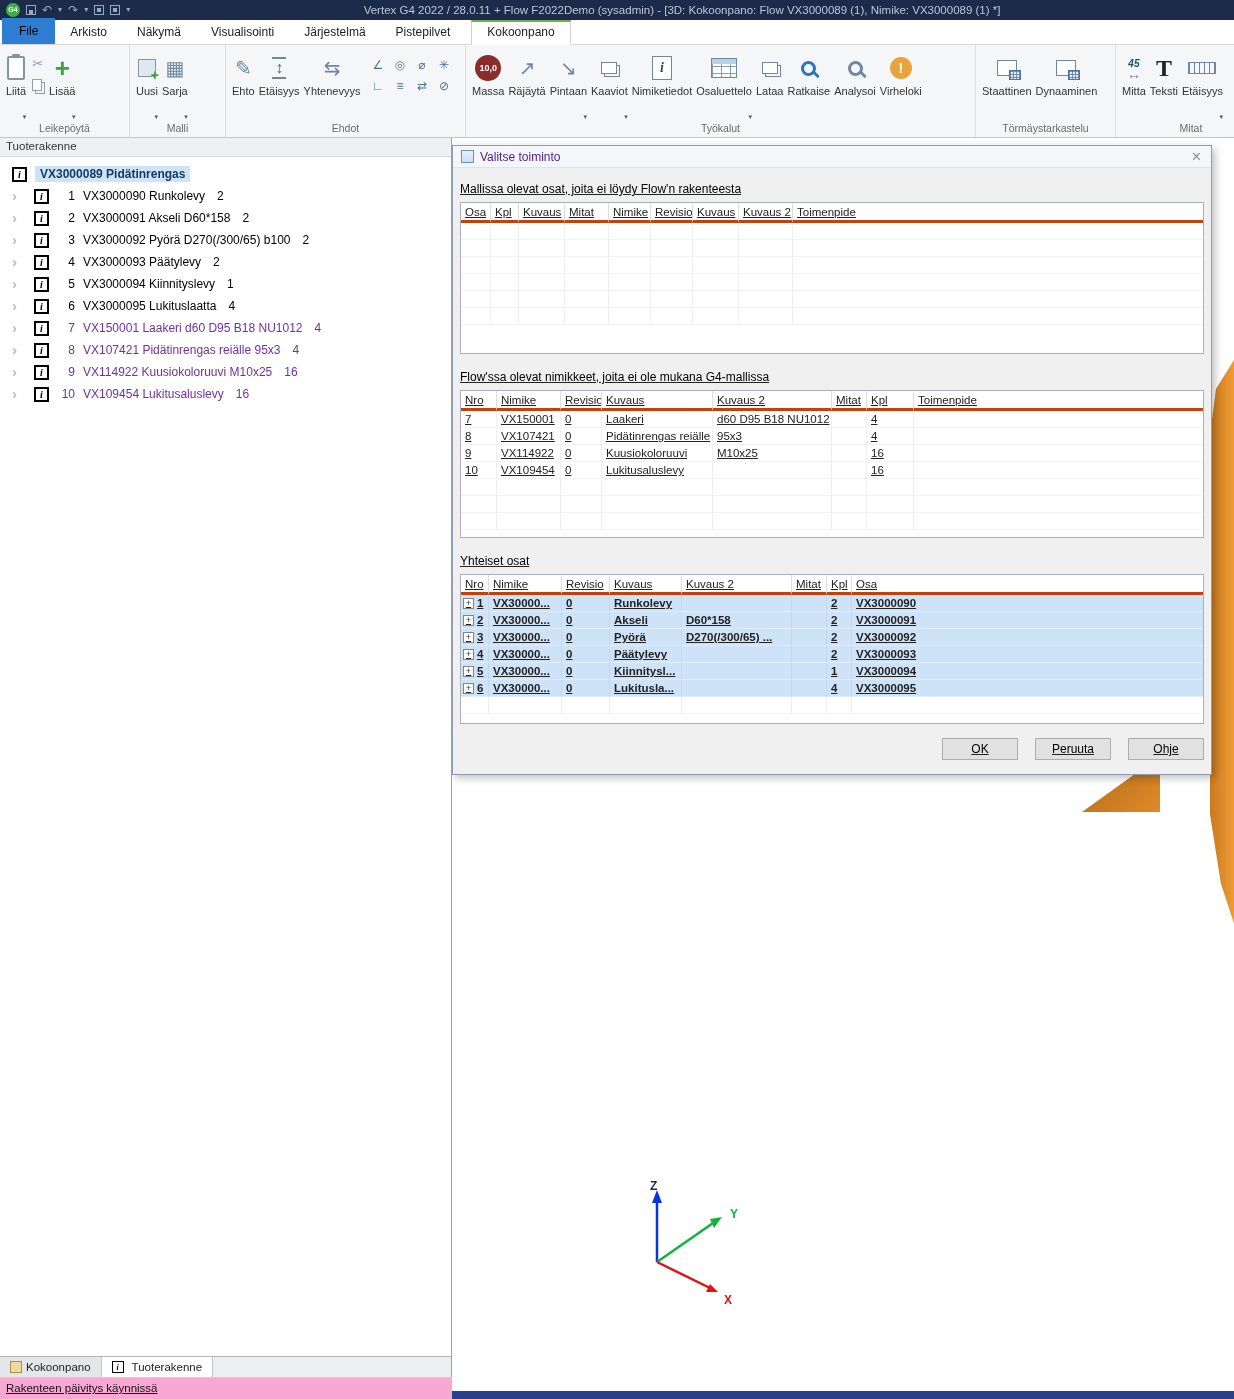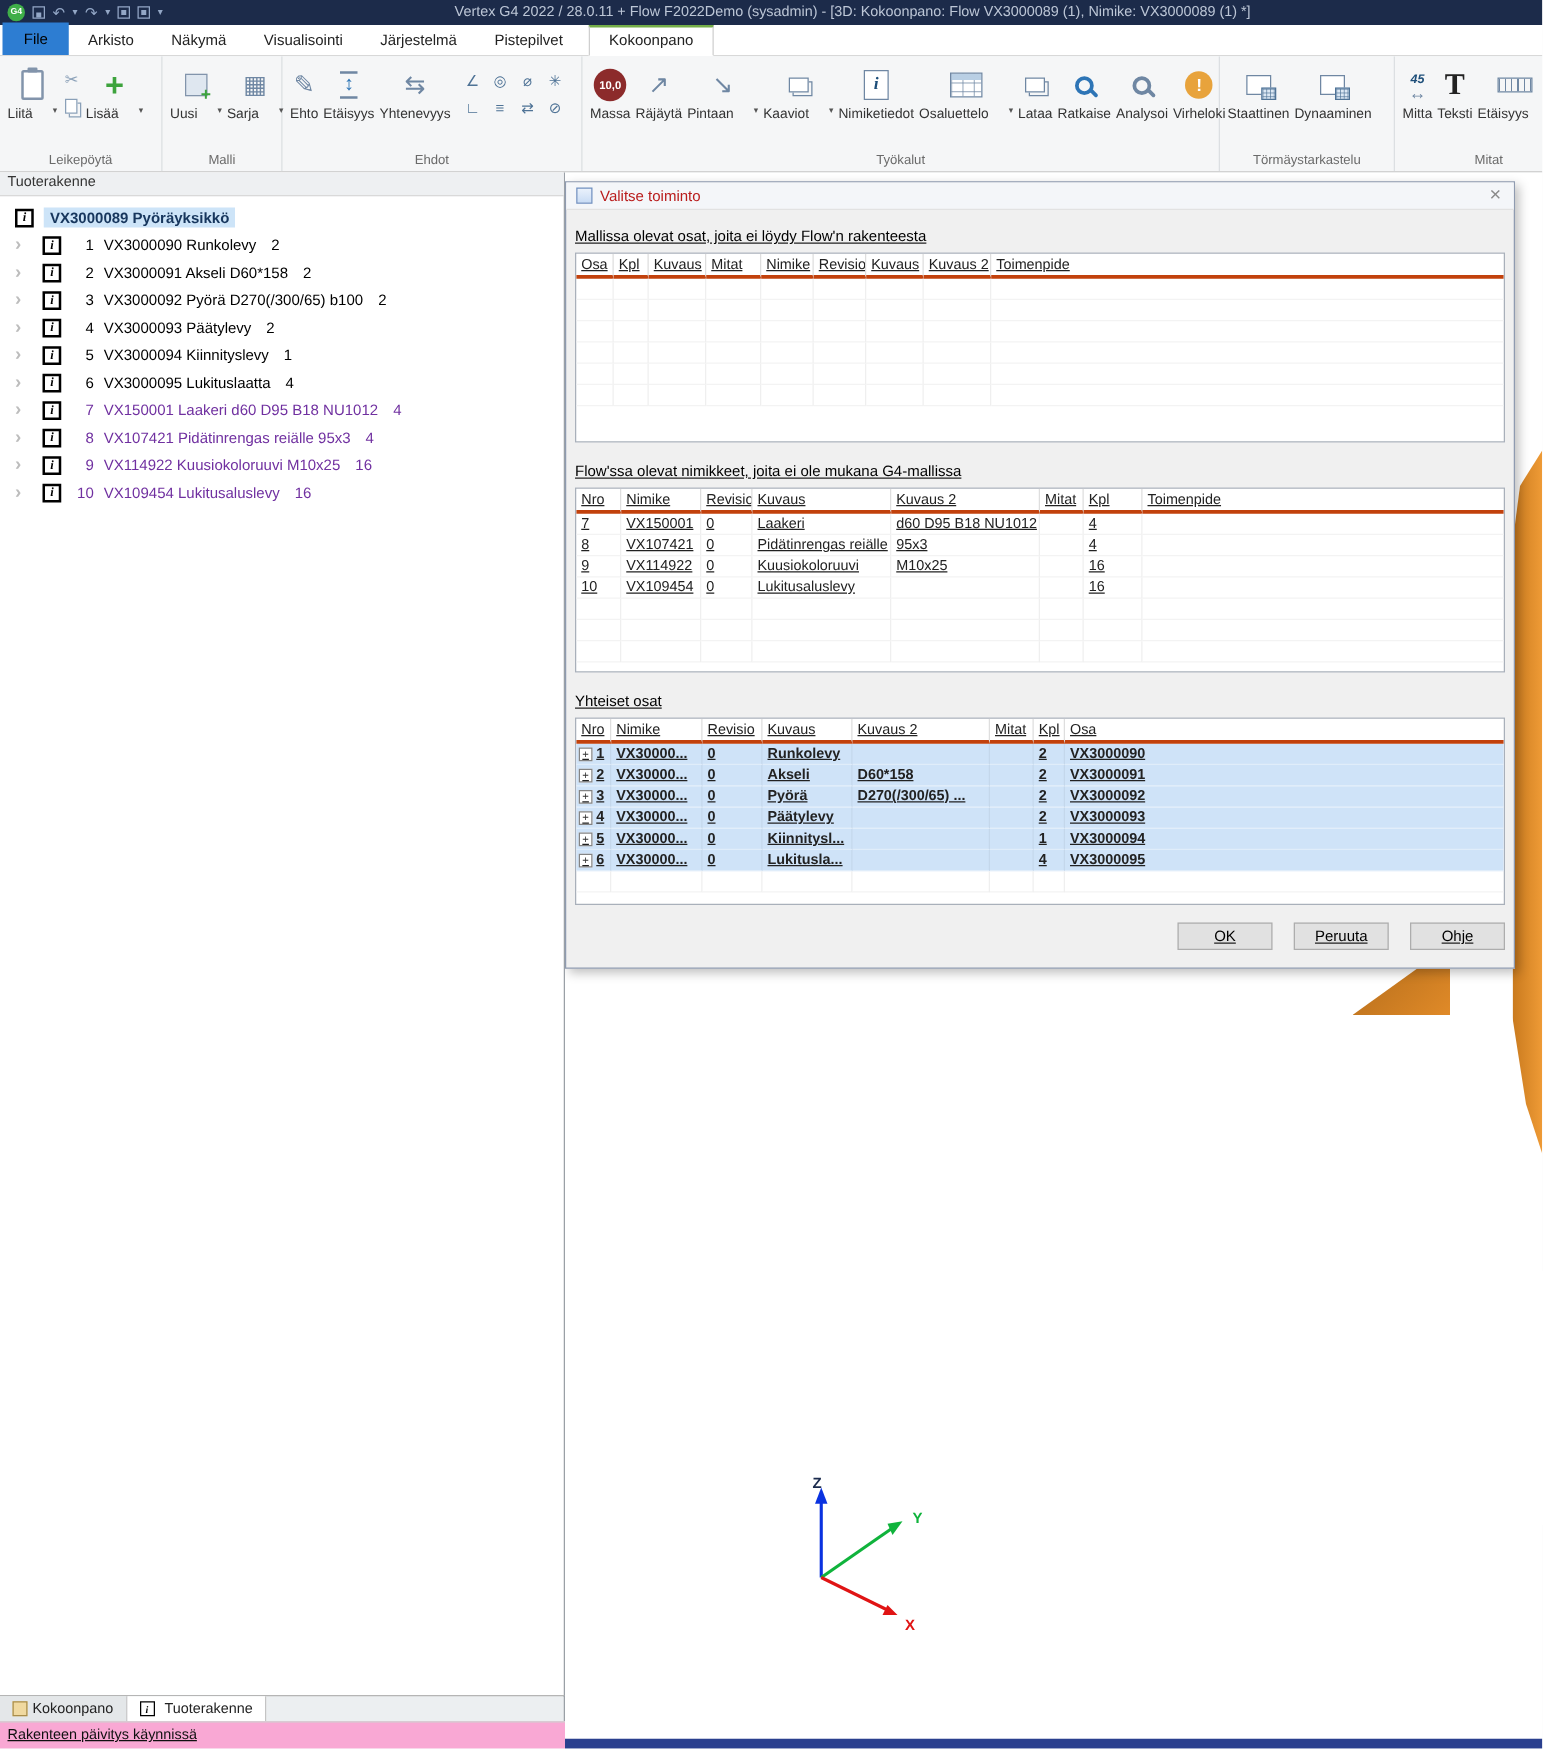--- a/index.html
+++ b/index.html
@@ -24,21 +24,21 @@
 .tab[data-variant="file"]{background:#2d7dd2;color:#000000;padding:6px 17px;}
 .tab[data-variant="active"]{background:#fff;border:1px solid #cfcfcf;border-top:2px solid #74ad48;border-bottom:1px solid #fff;margin-bottom:-1px;padding-top:3px;margin-left:6px;}
 
 
 .ribbon{position:absolute;left:0;top:45px;width:100%;height:93px;background:#f5f6f7;border-bottom:1px solid #c6c6c6;display:flex;overflow:hidden;}
 .rgroup{border-right:1px solid #dcdfe2;display:flex;flex-direction:column;flex:none;}
 .rg-items{flex:1;display:flex;align-items:flex-start;padding:3px 4px 0;}
 .rg-label{font-size:10.5px;color:#6a6a6a;text-align:center;padding:1px 2px 3px;white-space:nowrap;}
 .rbtn{display:flex;flex-direction:column;align-items:center;padding:3px 2px 0;cursor:default;}
 .ric{height:34px;display:flex;align-items:center;justify-content:center;color:#6f87a3;}
-.rlb{font-size:11px;color:#333;text-align:center;line-height:12px;display:flex;flex-direction:row;align-items:flex-start;gap:16px;white-space:nowrap;}
+.rlb{font-size:11px;color:#333;text-align:center;line-height:12px;display:flex;flex-direction:column;align-items:flex-end;gap:16px;white-space:nowrap;}
 .caret{font-size:7px;color:#555;line-height:7px;}
 .glyph{font-size:20px;line-height:22px;color:#6f87a3;}
 .glyph.green{color:#3da33d;font-size:26px;font-weight:bold;}
 .smallcol{display:flex;flex-direction:column;gap:8px;padding:8px 4px 0;color:#8aa0b8;font-size:13px;}
 .icon-copy{width:10px;height:12px;border:1px solid #8aa0b8;background:#fff;box-shadow:3px 3px 0 -1px #f5f6f7,3px 3px 0 0 #8aa0b8;}
 .clip{width:18px;height:24px;border:2px solid #8294ab;border-radius:2px;position:relative;background:#fff;}
 .clip::before{content:"";position:absolute;top:-4px;left:3px;width:8px;height:4px;background:#8294ab;border-radius:1px;}
 .uusi-ic{width:18px;height:18px;border:1.5px solid #8294ab;background:#dfe7f0;position:relative;}
 .uusi-ic::after{content:"+";position:absolute;right:-4px;bottom:-7px;color:#3da33d;font-weight:bold;font-size:14px;}
 .vdist{border-top:2px solid #6f87a3;border-bottom:2px solid #6f87a3;padding:0 3px;font-size:16px;color:#2e75b6;line-height:18px;}
@@ -78,21 +78,21 @@
 .viewport{position:absolute;left:452px;top:138px;width:782px;height:1253px;background:#fff;overflow:hidden;}
 .model-sliver{position:absolute;right:0;top:222px;width:24px;height:575px;background:linear-gradient(90deg,#c97a1e,#ef9b36);clip-path:polygon(100% 0%,25% 5%,0% 13%,0% 79%,45% 91%,100% 98%);}
 .model-wedge{position:absolute;left:630px;top:618px;width:78px;height:56px;background:linear-gradient(135deg,#b06a1a,#e08a28);clip-path:polygon(100% 0,100% 100%,0 100%);}
 .axes{position:absolute;left:178px;top:1040px;width:120px;height:140px;}
 .blue-strip{position:absolute;left:452px;top:1391px;width:782px;height:8px;background:#2a3f8e;}
 
 
 .dialog{position:absolute;left:0;top:7px;width:760px;height:630px;background:#f0f0f0;border:1px solid #8f9bb0;box-shadow:3px 3px 8px rgba(0,0,0,.25);z-index:10;}
 .dlg-title{height:22px;display:flex;align-items:center;padding:0 8px;gap:6px;background:#f4f6f9;border-bottom:1px solid #e2e2e2;}
 .dlg-ic{width:13px;height:13px;border:1px solid #6f8fc0;background:linear-gradient(#eaf1fb,#c9dcf5);}
-.dlg-title-text{flex:1;color:#b91c1c;font-size:12px;}
+.dlg-title-text{flex:1;color:#4c1d95;font-size:12px;}
 .dlg-close{color:#8a8a8a;font-size:16px;line-height:14px;cursor:default;padding:0 2px;}
 .dlg-body{padding:8px 7px;text-decoration:underline;}
 .sec-label{font-size:12px;color:#000;margin:6px 0 6px;}
 .sec-label.gap{margin-top:16px;}
 .tbl{background:#fff;border:1px solid #a9b0ba;overflow:hidden;}
 .t1grid{display:grid;grid-template-columns:30px 28px 46px 44px 42px 42px 46px 54px 1fr;}
 .t2grid{display:grid;grid-template-columns:36px 64px 41px 111px 119px 35px 47px 1fr;}
 .t3grid{display:grid;grid-template-columns:28px 73px 48px 72px 110px 35px 25px 1fr;}
 .th{font-size:11.5px;padding:3px 4px 2px;border-right:1px solid #dedede;border-bottom:3px solid #c2410c;white-space:nowrap;overflow:hidden;}
 .th:last-child{border-right:none;}
@@ -386,21 +386,21 @@
       </div>
       <div class="rg-label">Mitat</div>
     </div>
   </div>
 
   <div class="tree-panel">
     <div class="panel-header">Tuoterakenne</div>
     <div class="tree-area">
       <div class="tree-row">
         <span class="iic">i</span>
-        <span class="root-label">VX3000089 Pyöräyksikkö</span>
+        <span class="root-label">VX3000089 Pidätinrengas</span>
       </div>
       <div>
         <div class="tree-row">
           <span class="chev">›</span>
           <span class="iic">i</span>
           <span class="twrap" data-variant="model">
             <span class="tnum">1</span>
             <span class="ttext">VX3000090 Runkolevy</span>
             <span class="tqty">2</span>
           </span>

